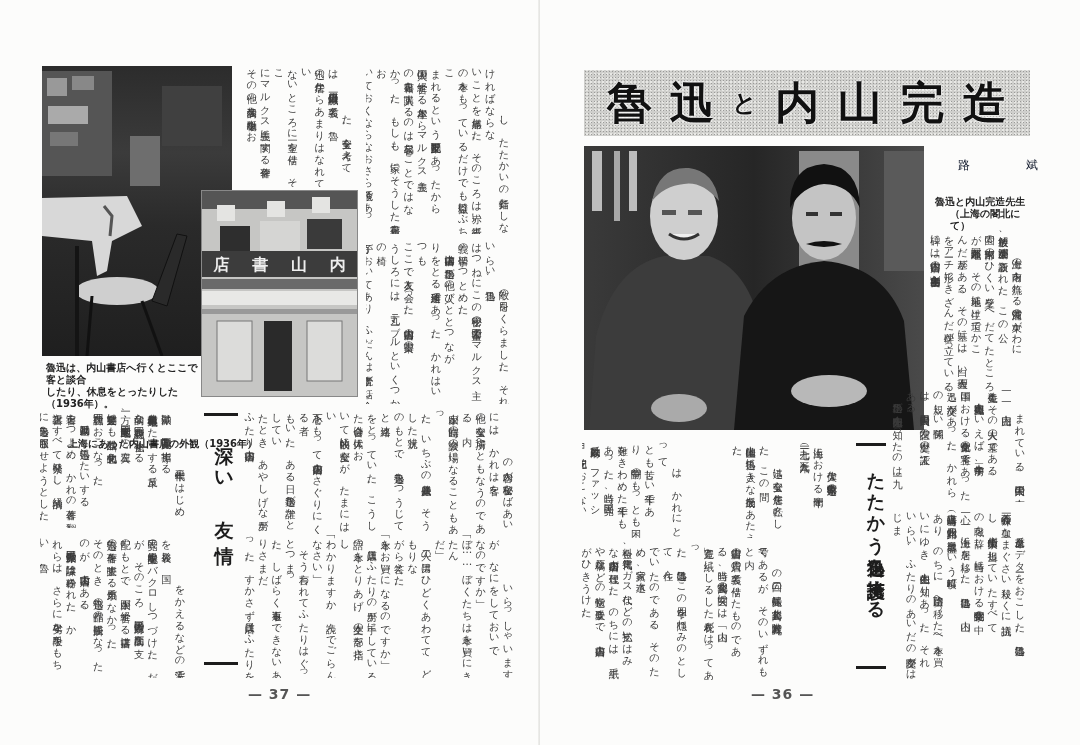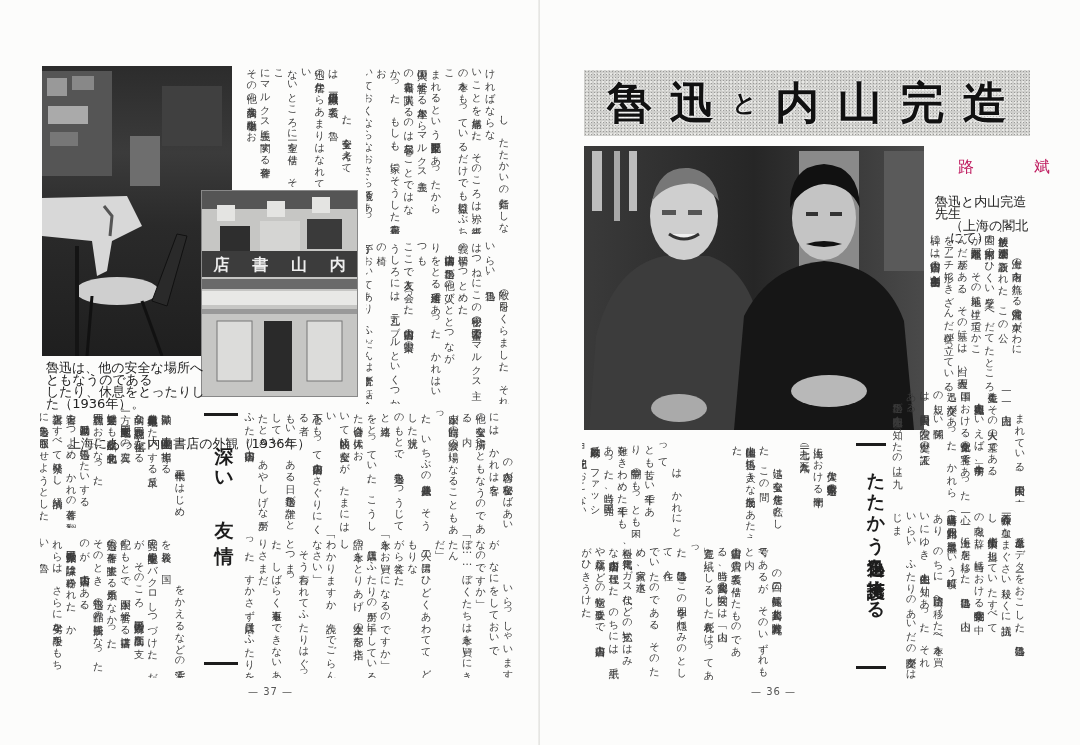--- a/index.html
+++ b/index.html
@@ -3,30 +3,30 @@
 <meta charset="utf-8">
 <style>
   html,body{margin:0;padding:0;background:#ffffff;}
   body{width:1080px;height:745px;position:relative;overflow:hidden;font-family:"DejaVu Serif","Liberation Serif",serif;color:#2a2a2a;}
   .page{position:absolute;top:0;height:745px;background:#fcfcfb;}
   .page-left{left:0;width:540px;}
   .page-right{left:540px;width:540px;}
   .gutter{position:absolute;left:538px;top:0;width:4px;height:745px;background:linear-gradient(90deg,#f0f0ee,#e2e2df,#f0f0ee);}
   .vcol{position:absolute;writing-mode:vertical-rl;text-orientation:upright;font-size:10.2px;line-height:13.6px;letter-spacing:0.4px;color:#3a3a3a;overflow:hidden;white-space:pre-wrap;}
   .photo{position:absolute;overflow:hidden;}
-  .caption{position:absolute;font-family:"DejaVu Sans","Liberation Sans",sans-serif;font-size:13px;line-height:12px;color:#222;font-weight:normal;}
+  .caption{position:absolute;font-family:"DejaVu Sans","Liberation Sans",sans-serif;font-size:10px;line-height:12px;color:#222;font-weight:bold;}
   .heading-v{position:absolute;writing-mode:vertical-rl;text-orientation:upright;font-family:"DejaVu Sans","Liberation Sans",sans-serif;font-weight:bold;color:#1c1c1c;}
   .rule{position:absolute;height:3px;background:#1c1c1c;}
-  .folio{position:absolute;font-family:"DejaVu Sans","Liberation Sans",sans-serif;font-size:10px;color:#555;font-weight:normal;letter-spacing:1px;}
+  .folio{position:absolute;font-family:"DejaVu Sans","Liberation Sans",sans-serif;font-size:14px;color:#555;font-weight:bold;letter-spacing:1px;}
   .banner{position:absolute;left:584px;top:70px;width:446px;height:66px;background:#cfcfcc;
     background-image:radial-gradient(#9a9a98 0.7px,transparent 0.8px),radial-gradient(#e9e9e7 0.7px,transparent 0.8px);
     background-size:3px 3px,4px 4px;background-position:0 0,1px 2px;display:flex;align-items:center;justify-content:space-around;padding:0 14px;box-sizing:border-box;}
   .banner span{font-family:"DejaVu Serif","Liberation Serif",serif;font-size:44px;font-weight:bold;color:#111;text-shadow:0 0 2px #fff,0 0 3px #fff;}
   .banner span.small{font-size:24px;}
-  .author{position:absolute;font-family:"DejaVu Serif","Liberation Serif",serif;font-size:16px;letter-spacing:22px;color:#be185d;}
+  .author{position:absolute;font-family:"DejaVu Serif","Liberation Serif",serif;font-size:12px;letter-spacing:22px;color:#0f172a;}
 </style>
 </head>
 <body>
 
 <div class="page page-left">
 
   <div class="photo" style="left:42px;top:66px;width:190px;height:290px;background:
        linear-gradient(180deg,#2c2c2c 0%,#3b3b3b 30%,#2a2a2a 55%,#1f1f1f 100%);">
     <svg width="190" height="290" viewBox="0 0 190 290">
       <rect x="0" y="5" width="70" height="105" fill="#555"></rect>
@@ -66,21 +66,21 @@
     </svg>
     <div style="position:absolute;left:0;top:62px;width:155px;height:24px;display:flex;flex-direction:row-reverse;justify-content:space-around;align-items:center;color:#eee;font-size:16px;font-family:'DejaVu Serif',serif;font-weight:bold;">
       <span>内</span>
       <span>山</span>
       <span>書</span>
       <span>店</span>
     </div>
   </div>
 
   <div class="caption" style="left:46px;top:362px;width:160px;">
-    <div>魯迅は、他の安全な場所へともなうのである</div>
+    <div>魯迅は、内山書店へ行くとここで客と談合</div>
     <div>したり、休息をとったりした（1936年）。</div>
     <div style="padding-left:22px;white-space:nowrap;margin-top:28px;">上海にあった内山書店の外観（1936年）</div>
   </div>
 
   <div class="vcol" style="left:366px;top:62px;width:158px;height:172px;">
     <span>し、たたかいの指針としなければならな</span><br><span>いことを痛感した。そのころは赤い表紙</span><br><span>の本をもっているだけでも監獄にぶちこ</span><br><span>まれるという反動支配下にあったから、</span><br><span>中国人の経営する本屋からマルクス主義</span><br><span>の書籍を購入するのは容易なことではな</span><br><span>かった。もしも、家にそうした書籍をお</span><br><span>いておくならなおさら危険であった。だ</span><br><br>
   </div>
   <div class="vcol" style="left:243px;top:62px;width:124px;height:125px;">
     <span>た。安全を考えて、内山先生</span><br><span>は、店員鎌田誠一の名義で、魯</span><br><span>迅の住居からあまりはなれてい</span><br><span>ないところに一室を借り、そこ</span><br><span>にマルクス主義に関する著作や</span><br><span>その他の進歩的な出版物をお</span><br><span>くことにした。またこの部屋の</span><br><br>
   </div>

